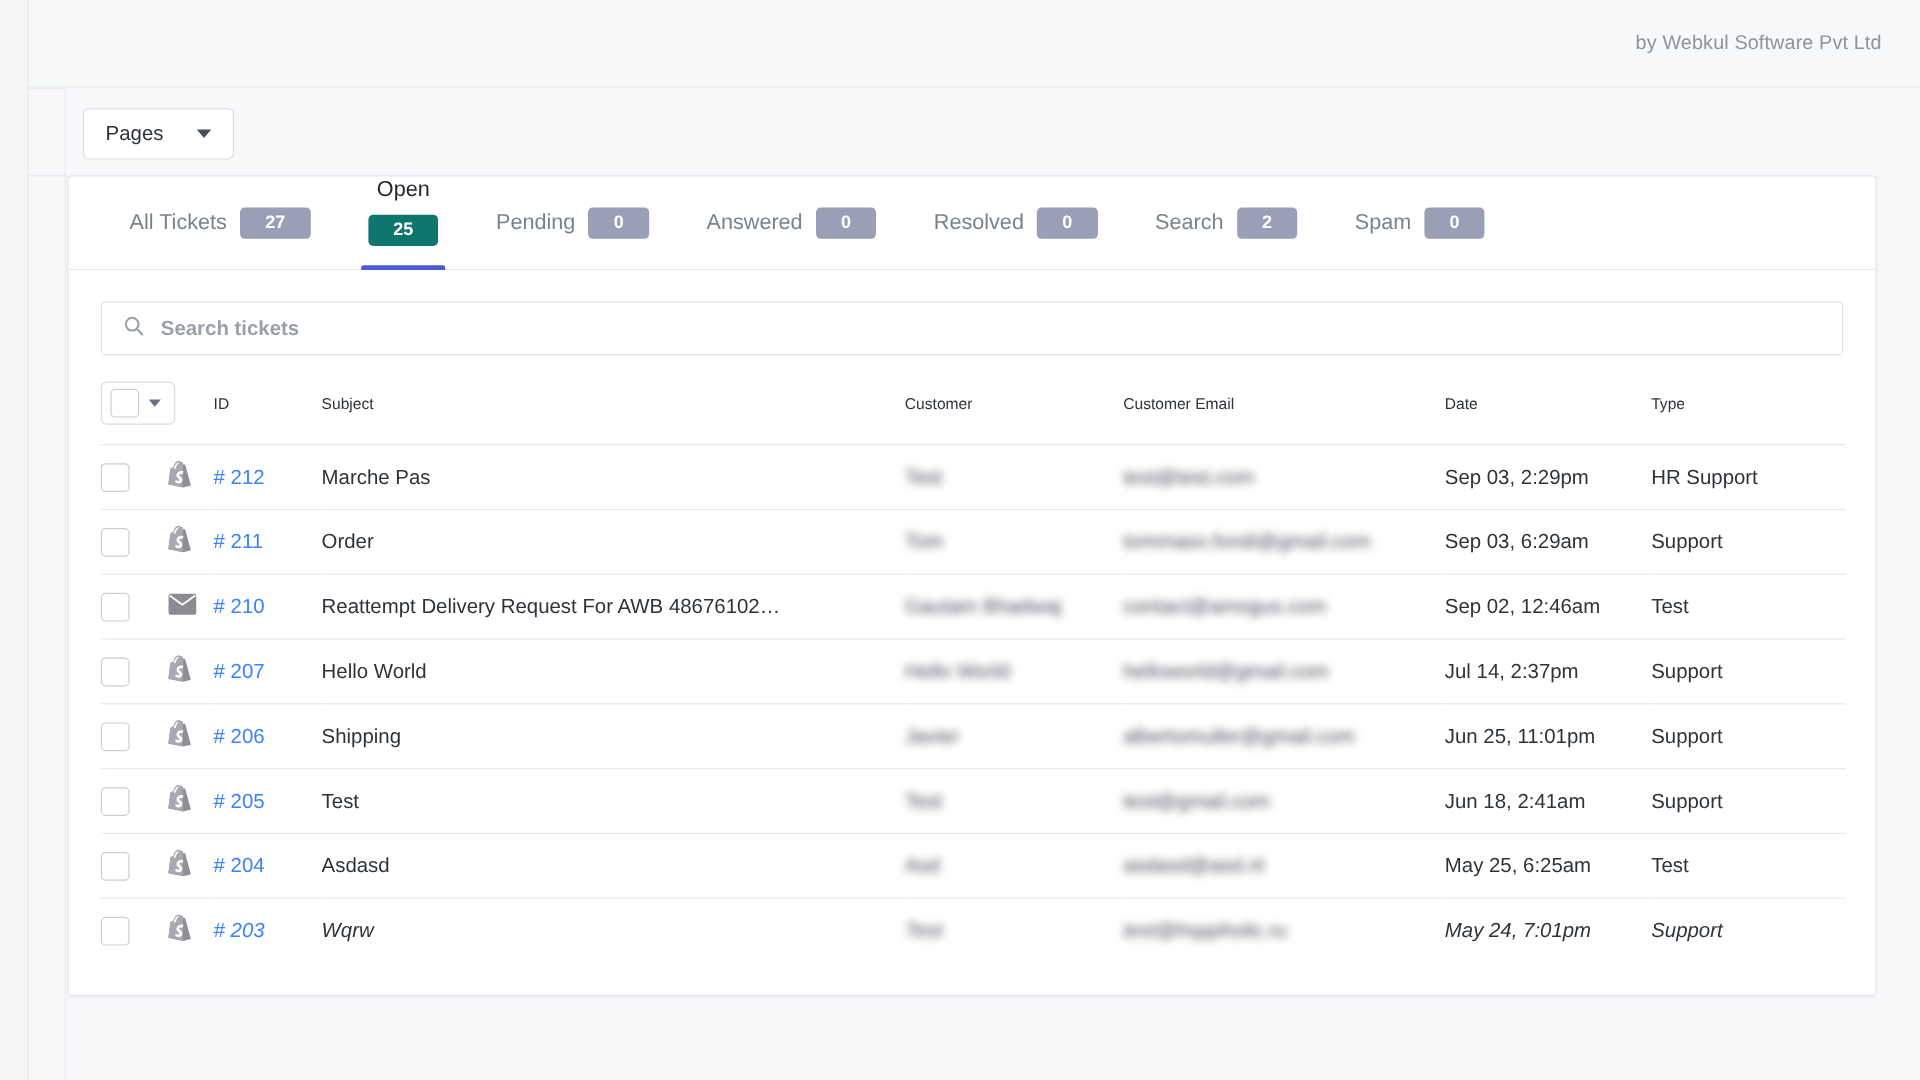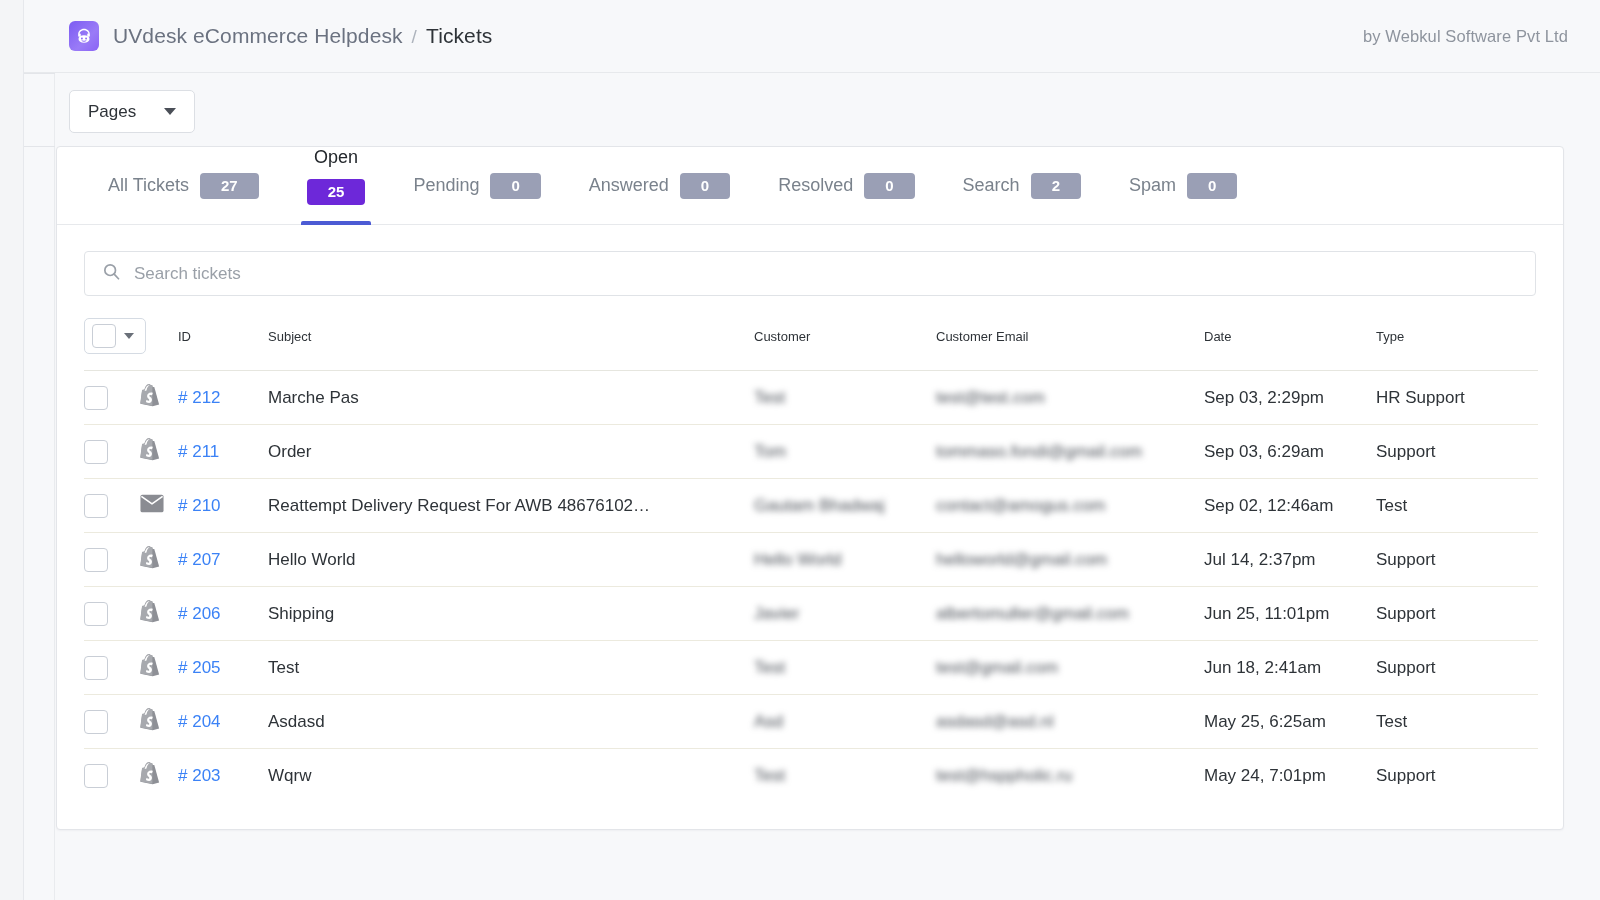--- a/index.html
+++ b/index.html
@@ -58,43 +58,43 @@
   
   .tabs { height:78px; border-bottom:1px solid #e7e9ec; display:flex; align-items:center; padding-left:27px; }
   .tab {
     position:relative; height:78px; display:flex; align-items:center; gap:11px;
     padding:0 24px; cursor:pointer; font-size:18px; color:#7a828c; white-space:nowrap;
   }
   .tab.active { color:#23272c;flex-direction:column; }
   .tab.active::after { content:""; position:absolute; left:18px; right:18px; bottom:0; height:4px; background:#4c5bd4; border-radius:2px 2px 0 0; }
   .badge { min-width:28px; height:26px; padding:0 21px; border-radius:4px; background:#9a9fb5; color:#fff;
            font-size:15px; font-weight:bold; display:flex; align-items:center; justify-content:center; }
-  .tab.active .badge { background:#6d28d9; }
+  .tab.active .badge { background:#0f766e; }
 
   
   .searchwrap { padding:26px 27px 0 27px; }
   .search {
     height:45px; border:1px solid #e0e3e7; border-radius:4px; background:#fff;
     display:flex; align-items:center; gap:13px; padding:0 17px;
   }
   .search input {
     border:none; outline:none; font-size:17px; color:#32373d; background:transparent;
-    width:100%; font-family:"Liberation Sans", sans-serif;
+    width:100%; font-family:"Liberation Sans", sans-serif;font-weight:bold;
   }
   .search input::placeholder { color:#9aa0a8; }
 
   
   .tablewrap { padding:0 27px; }
   table { width:100%; border-collapse:collapse; table-layout:fixed; }
   thead th {
     text-align:left; font-weight:normal; font-size:13px; color:#2e3338;
     padding:22px 0 16px 0; border-bottom:1px solid #e6e6df; vertical-align:middle;
   }
   tbody td { padding:0; height:54px; border-bottom:1px solid #eceade; font-size:17px; color:#2e3338; vertical-align:middle; }
-  tbody tr:last-child td { border-bottom:none; }
+  tbody tr:last-child td { border-bottom:none;font-style:italic; }
 
   .col-check { width:56px; }
   .col-chan  { width:38px; }
   .col-id    { width:90px; }
   .col-sub   { width:486px; }
   .col-cust  { width:182px; }
   .col-mail  { width:268px; }
   .col-date  { width:172px; }
   .col-type  { width:162px; }
 
@@ -112,36 +112,20 @@
 <body>
 
 <div id="app">
 
   <div class="rail-outer"></div>
   <div class="rail-inner"></div>
   <div class="rail-tick" style="top:73px"></div>
   <div class="rail-tick" style="top:146px"></div>
 
   <div class="topbar">
-    <div class="brand">
-      <span class="logo">
-        <svg width="20" height="20" viewBox="0 0 24 24" aria-hidden="true">
-          <path fill="#ffffff" d="M12 3.2c-3.9 0-7 2.9-7 6.6v2.1c0 .5.4.9.9.9h1.3c.5 0 .9-.4.9-.9V9.8c0-.5-.4-.9-.9-.9h-.6C7.1 6.6 9.3 5 12 5s4.9 1.6 5.4 3.9h-.6c-.5 0-.9.4-.9.9v2.1c0 .5.4.9.9.9h1.3c.5 0 .9-.4.9-.9V9.8c0-3.7-3.1-6.6-7-6.6z"></path>
-          <ellipse cx="12" cy="15.6" rx="6.6" ry="4.6" fill="#ffffff"></ellipse>
-          <circle cx="9.5" cy="15" r="1.1" fill="#8a63f5"></circle>
-          <circle cx="14.5" cy="15" r="1.1" fill="#8a63f5"></circle>
-          <path d="M9.6 17.6c1.4 1.1 3.4 1.1 4.8 0" stroke="#8a63f5" stroke-width="1.1" fill="none" stroke-linecap="round"></path>
-        </svg>
-      </span>
-      <div class="crumbs">
-        <span class="crumb-app">UVdesk eCommerce Helpdesk</span>
-        <span class="crumb-sep">/</span>
-        <span class="crumb-cur">Tickets</span>
-      </div>
-    </div>
     <div class="byline">by Webkul Software Pvt Ltd</div>
   </div>
 
   <div class="pagesrow">
     <div class="pages-btn">
       <span>Pages</span>
       <span class="caret"></span>
     </div>
   </div>
 

